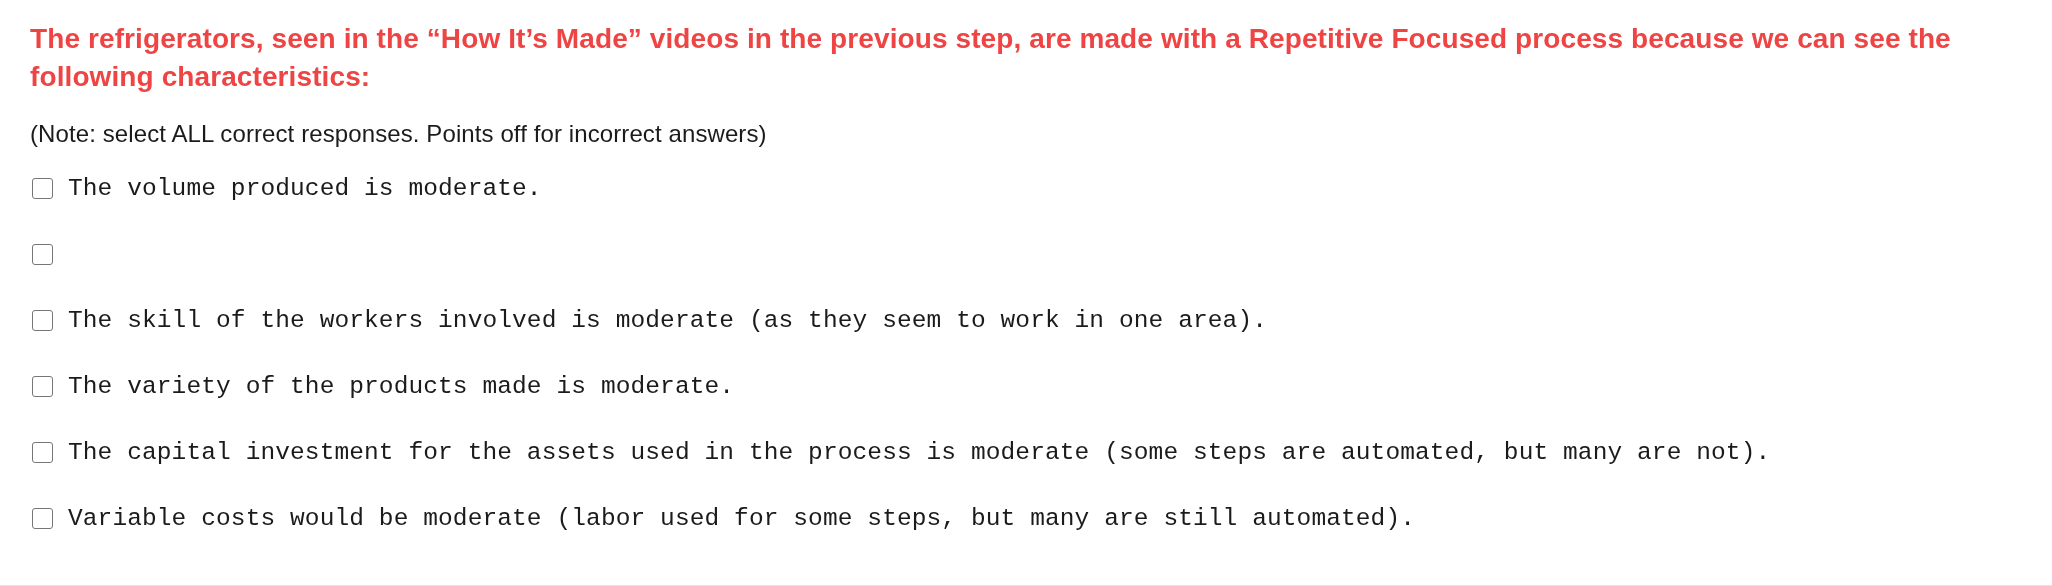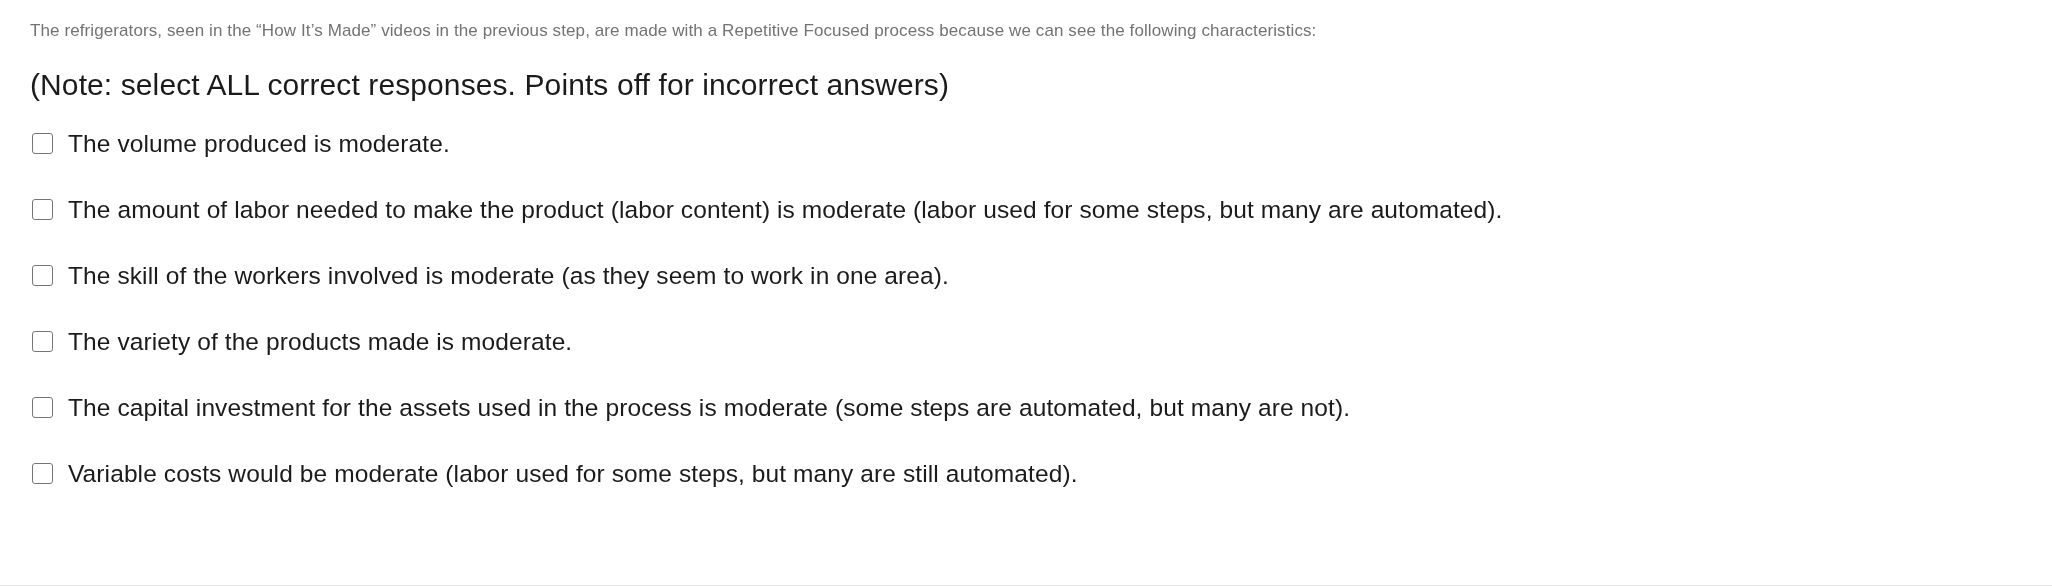--- a/index.html
+++ b/index.html
@@ -16,29 +16,30 @@
   }
   .page {
     position: relative;
     width: 2052px;
     height: 586px;
     box-sizing: border-box;
     padding: 14px 0 0 30px;
     background: #ffffff;
   }
   .question-text {
-    font-size: 17px;
+    font-size: 28px;
     line-height: 1.35;
-    color: #737373;
+    color: #ef4444;
     margin: 0 0 0 0;
     padding-top: 6px;
     letter-spacing: 0.1px;
+    font-weight: bold;
   }
   .note-text {
-    font-size: 30px;
+    font-size: 24px;
     line-height: 1.35;
     color: #1b1b1b;
     margin: 0;
     padding-top: 22px;
     letter-spacing: 0.1px;
   }
   .options {
     margin: 0;
     padding: 0;
     list-style: none;
@@ -62,20 +63,21 @@
     cursor: pointer;
   }
   .option-label {
     font-size: 24.5px;
     line-height: 1.35;
     color: #1b1b1b;
     margin-left: 15px;
     padding-top: 4px;
     letter-spacing: 0.1px;
     white-space: nowrap;
+    font-family: Liberation Mono, monospace;
   }
   .bottom-rule {
     position: absolute;
     left: 0;
     right: 0;
     bottom: 0;
     height: 1px;
     background: #e3e3e3;
   }
 </style>
@@ -90,21 +92,20 @@
 
   <ul class="options">
 
     <li class="option-row">
       <span class="checkbox"></span>
       <span class="option-label">The volume produced is moderate.</span>
     </li>
 
     <li class="option-row">
       <span class="checkbox"></span>
-      <span class="option-label">The amount of labor needed to make the product (labor content) is moderate (labor used for some steps, but many are automated).</span>
     </li>
 
     <li class="option-row">
       <span class="checkbox"></span>
       <span class="option-label">The skill of the workers involved is moderate (as they seem to work in one area).</span>
     </li>
 
     <li class="option-row">
       <span class="checkbox"></span>
       <span class="option-label">The variety of the products made is moderate.</span>

